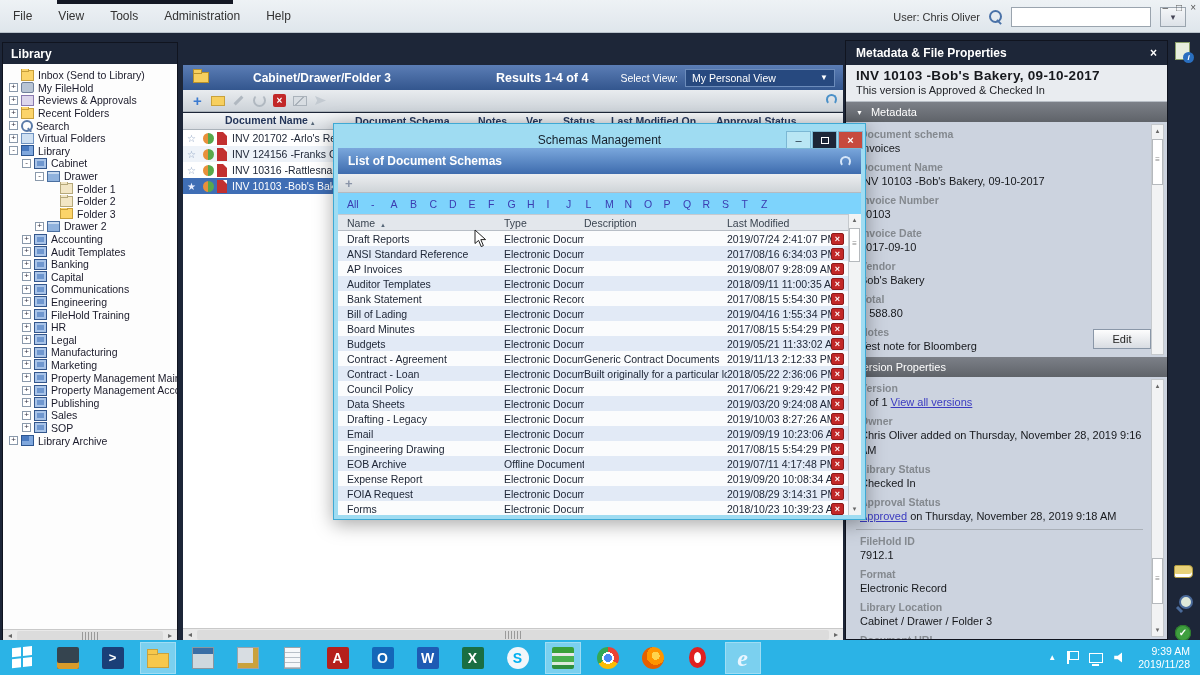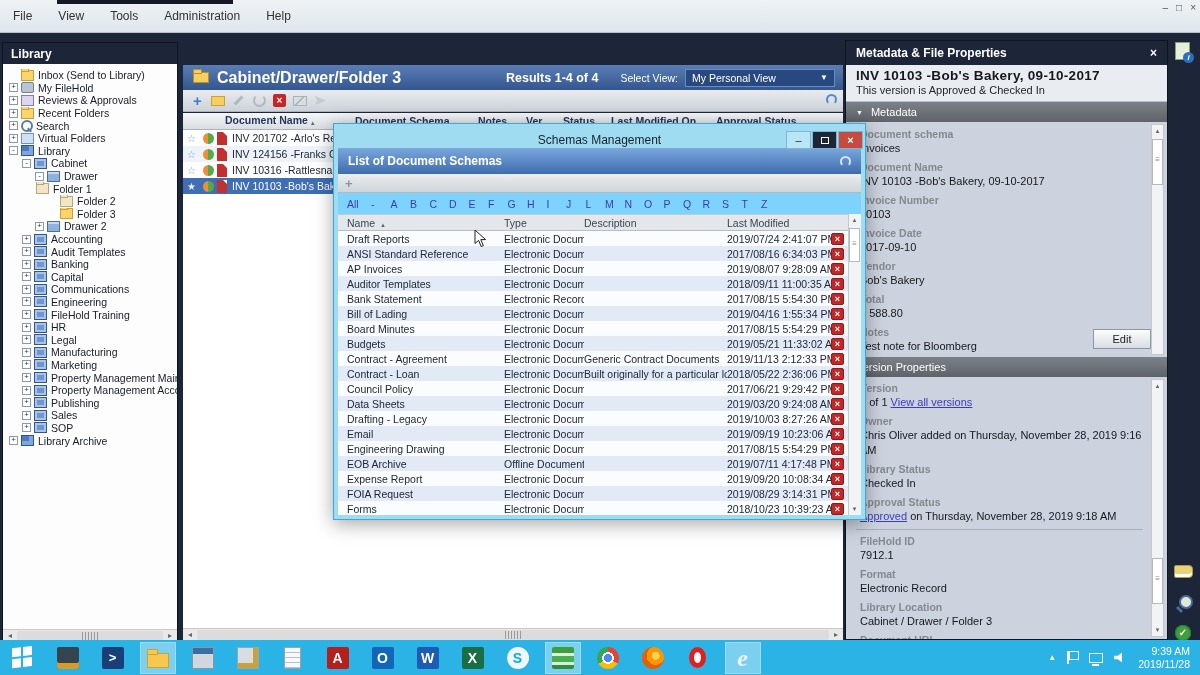--- a/index.html
+++ b/index.html
@@ -52,21 +52,21 @@
   .hs-arrow { font-size:8px; color:#666; width:10px; text-align:center; }
   .hs-grip { width:16px; height:8px; background:repeating-linear-gradient(90deg,#9a9a9a 0 1px,transparent 1px 3px); }
   .hs-track { flex:1; height:10px; background:#dcdcdc; margin:0 2px; border-radius:2px; display:flex; align-items:center; justify-content:center;}
 
   
   #main { position:absolute; left:183px; top:40px; width:660px; height:602px; background:#1d2638; }
   #main-titlebar { position:absolute; left:0; top:25px; width:660px; height:25px;
     background:linear-gradient(#5b7db5,#33568e); display:flex; align-items:center; color:#fff; }
   .folder-ic { width:16px; height:11px; background:#f7cf5e; border:1px solid #b8912c; position:relative; margin:0 8px 0 10px; }
   .folder-ic::before { content:""; position:absolute; top:-4px; left:-1px; width:7px; height:3px; background:#f7cf5e; border:1px solid #b8912c; }
-  .crumb { font-size:16px; font-weight:bold; }
+  .crumb { font-size:12px; font-weight:bold;margin-left:36px; }
   .results { font-size:12.5px; font-weight:bold; margin-left:105px; }
   .selview { margin-left:auto; display:flex; align-items:center; gap:7px; margin-right:8px; }
   .selview-label { font-size:10.5px; }
   .selview-dd { width:150px; height:18px; background:#27497f; border:1px solid #6c8cbb; color:#fff; font-size:10.5px;
     display:flex; align-items:center; padding:0 6px; }
   .selview-dd .arr { margin-left:auto; font-size:8px; }
   #main-toolbar { position:absolute; left:0; top:50px; width:660px; height:22px;
     background:linear-gradient(#e9ecef,#ccd2d8); border-bottom:1px solid #aab2ba; display:flex; align-items:center; padding-left:4px;}
   .ic { width:15px; height:15px; margin:0 3px; display:inline-flex; align-items:center; justify-content:center; font-size:12px; position:relative;}
   .ic-add { color:#3a7ad0; font-weight:bold; font-size:15px; }
@@ -217,20 +217,26 @@
       <span class="menu-item">File</span>
 
       <span class="menu-item">View</span>
 
       <span class="menu-item">Tools</span>
 
       <span class="menu-item">Administration</span>
 
       <span class="menu-item">Help</span>
 
+    <div id="menu-right">
+      <span class="user-label">User: Chris Oliver</span>
+      <span class="mag"></span>
+      <input class="search-input" value="" style="">
+      <span class="search-drop">▾</span>
+    </div>
   </header>
   <div id="win-controls">
     <span>–</span>
     <span>□</span>
     <span>×</span>
   </div>
   <div id="top-strip"></div>
 
   <aside id="sidebar">
     <div class="panel-hdr">Library</div>
@@ -283,21 +289,21 @@
           <span class="ti ti-cab"></span>
           <span>Cabinet</span>
         </div>
 
         <div class="trow" style="padding-left: 32px;">
           <span class="exp">-</span>
           <span class="ti ti-drawer"></span>
           <span>Drawer</span>
         </div>
 
-        <div class="trow" style="padding-left: 21px;">
+        <div class="trow" style="padding-left: 45px;">
           <span class="exp"></span>
           <span class="ti ti-folder2"></span>
           <span>Folder 1</span>
         </div>
 
         <div class="trow" style="padding-left: 45px;">
           <span class="exp"></span>
           <span class="ti ti-folder2"></span>
           <span>Folder 2</span>
         </div>

